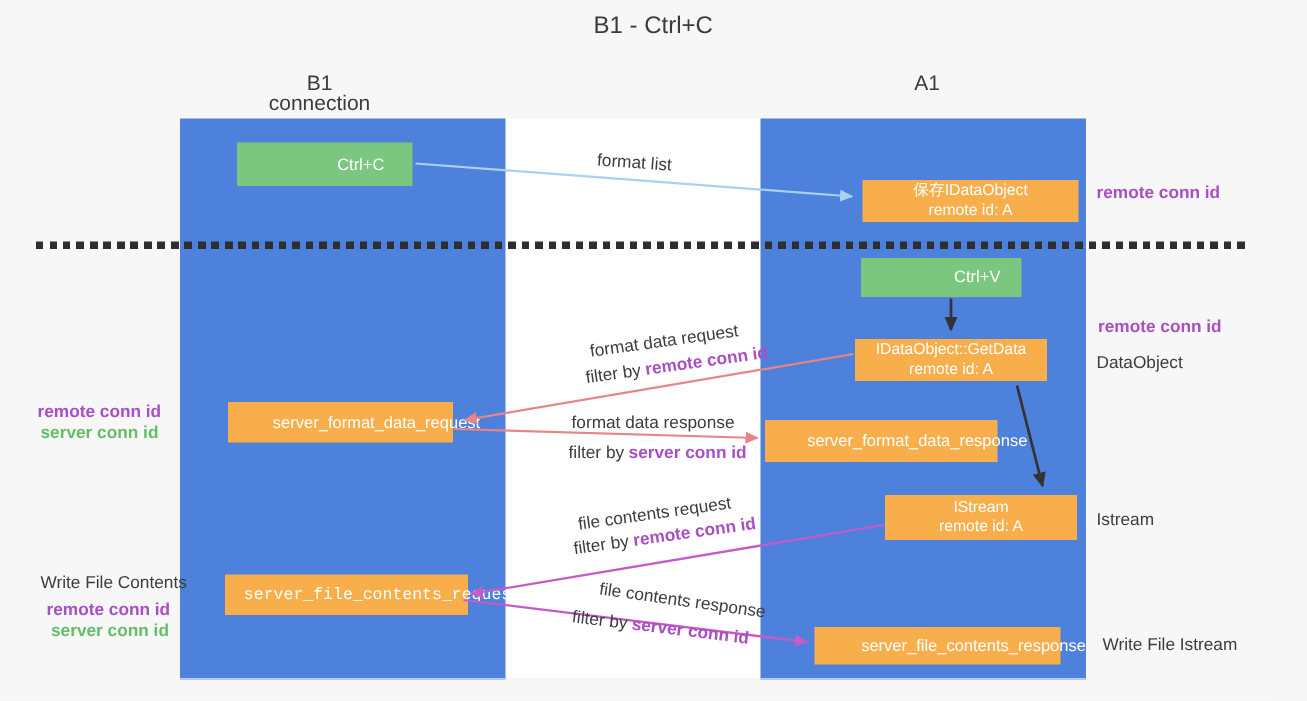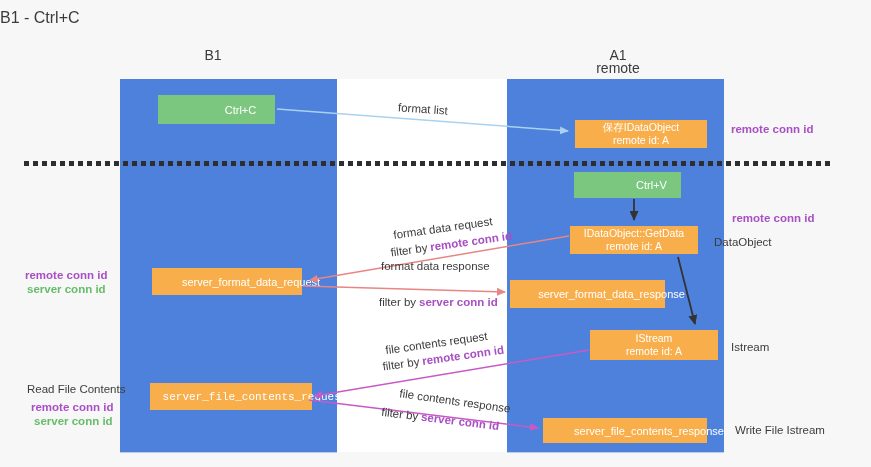--- a/index.html
+++ b/index.html
@@ -1,21 +1,21 @@
 <!DOCTYPE html>
 <html><head>
 <meta charset="utf-8">
 <style>
   html,body{margin:0;padding:0;}
   body{font-family:"Liberation Sans","DejaVu Sans",sans-serif;background:#eee;}
   .canvas{position:relative;width:871px;height:467px;background:#f7f7f8;overflow:hidden;}
   .abs{position:absolute;}
   .midband{left:336px;top:79px;width:171px;height:373px;background:#ffffff;}
   .lane{top:79px;width:217px;height:373px;background:#4e81db;border-bottom:1px solid #b9cdf0;}
-  .title{left:0;top:8px;width:871px;color:#3b3b3b;font-size:16px;line-height:19px;}
+  .title{left:0;top:8px;width:871px;text-align:center;color:#3b3b3b;font-size:16px;line-height:19px;}
   .lane-header{width:140px;text-align:center;color:#3b3b3b;font-size:14px;line-height:13px;}
   .node{color:#ffffff;text-align:center;box-sizing:border-box;}
   .green{background:#7cc77f;}
   .orange{background:#f9ae4c;}
   .one-line{font-size:11px;display:flex;align-items:center;justify-content:center;padding-left:48px;}
   .two-line{font-size:10.5px;line-height:13px;padding-top:1px;}
   .dashed{left:24px;top:161px;width:810px;height:5px;
     background:repeating-linear-gradient(90deg,#2e2e2e 0,#2e2e2e 5px,rgba(0,0,0,0) 5px,rgba(0,0,0,0) 9px);}
   .lbl{font-size:11.5px;color:#3c3c3c;white-space:nowrap;}
   .purple{color:#a94fc4;font-weight:bold;}
@@ -33,36 +33,36 @@
 <div class="canvas">
 
   <div class="abs midband"></div>
 
   <div class="abs title">
     <div>B1 - Ctrl+C</div>
   </div>
 
   <div class="abs lane-header" style="left:143px;top:49px;">
     <div>B1</div>
+    <div>connection</div>
   </div>
   <div class="abs lane-header" style="left:548px;top:49px;">
     <div>A1</div>
-    <div>remote</div>
   </div>
 
   <div class="abs lane" style="left:120px;"></div>
   <div class="abs lane" style="left:507px;"></div>
 
   <div class="abs dashed"></div>
 
   <div class="abs node green one-line" style="left:158px;top:95px;width:117px;height:29px;">
     <span>Ctrl+C</span>
   </div>
 
-  <div class="abs node orange two-line" style="left:575px;top:120px;width:132px;height:28px;">
+  <div class="abs node orange two-line" style="left:575px;top:120px;width:144px;height:28px;">
     <div>保存IDataObject</div>
     <div>remote id: A</div>
   </div>
 
   <div class="abs node green one-line" style="left:574px;top:172px;width:107px;height:26px;">
     <span>Ctrl+V</span>
   </div>
 
   <div class="abs node orange two-line" style="left:570px;top:226px;width:128px;height:28px;">
     <div>IDataObject::GetData</div>
@@ -114,40 +114,40 @@
     <line x1="309" y1="400" x2="538" y2="428" stroke="#c65bc6" stroke-width="1.5" marker-end="url(#m-magenta)"></line>
   </svg>
 
   <div class="abs lbl rot-fl" style="left:398px;top:103px;">format list</div>
 
   <div class="abs lbl rot-neg" style="left:393px;top:222px;">format data request</div>
   <div class="abs lbl rot-neg" style="left:390px;top:238px;">
     <span class="pre">filter by</span><span class="purple">remote conn id</span>
   </div>
 
-  <div class="abs lbl" style="left:381px;top:260px;text-align:right;">format data response</div>
+  <div class="abs lbl" style="left:381px;top:276px;text-align:right;">format data response</div>
   <div class="abs lbl" style="left:379px;top:296px;">
     <span class="pre">filter by</span><span class="purple">server conn id</span>
   </div>
 
   <div class="abs lbl rot-neg" style="left:385px;top:337px;">file contents request</div>
   <div class="abs lbl rot-neg" style="left:382px;top:352px;">
     <span class="pre">filter by</span><span class="purple">remote conn id</span>
   </div>
 
   <div class="abs lbl rot-pos" style="left:399px;top:395px;">file contents response</div>
   <div class="abs lbl rot-pos7" style="left:381px;top:413px;">
     <span class="pre">filter by</span><span class="purple">server conn id</span>
   </div>
 
   <div class="abs lbl purple" style="left:731px;top:123px;">remote conn id</div>
   <div class="abs lbl purple" style="left:732px;top:212px;">remote conn id</div>
-  <div class="abs lbl" style="left:714px;top:236px;">DataObject</div>
+  <div class="abs lbl" style="left:731px;top:236px;">DataObject</div>
   <div class="abs lbl" style="left:731px;top:341px;">Istream</div>
   <div class="abs lbl" style="left:735px;top:424px;">Write File Istream</div>
 
   <div class="abs lbl purple" style="left:25px;top:269px;">remote conn id</div>
   <div class="abs lbl greentxt" style="left:27px;top:283px;">server conn id</div>
-  <div class="abs lbl" style="left:27px;top:383px;">Read File Contents</div>
+  <div class="abs lbl" style="left:27px;top:383px;">Write File Contents</div>
   <div class="abs lbl purple" style="left:31px;top:401px;">remote conn id</div>
   <div class="abs lbl greentxt" style="left:34px;top:415px;">server conn id</div>
 
 </div>
 
 </body></html>

